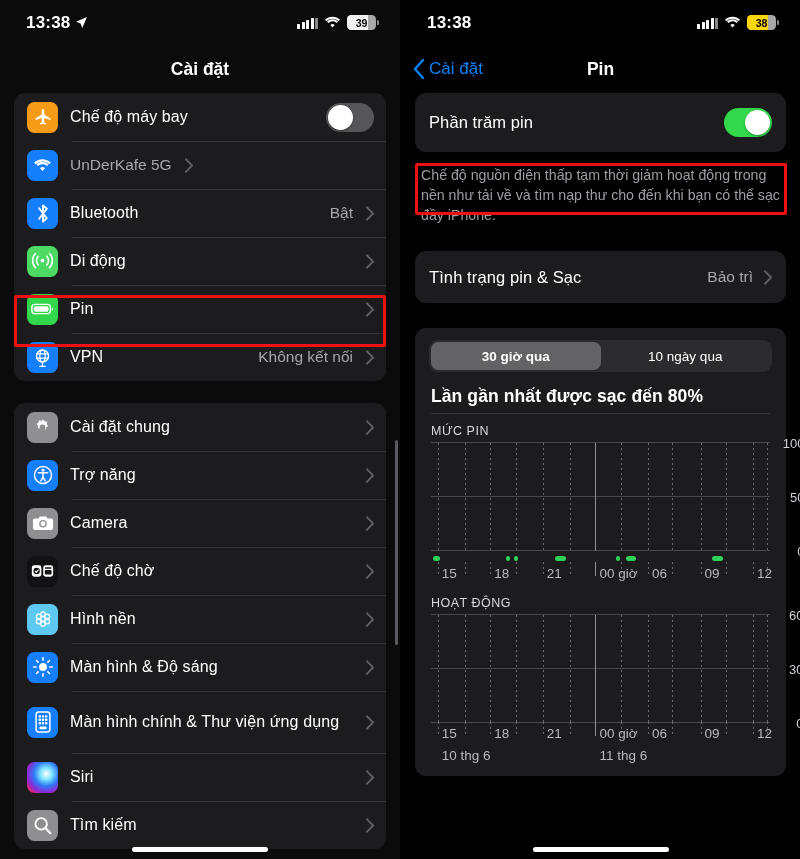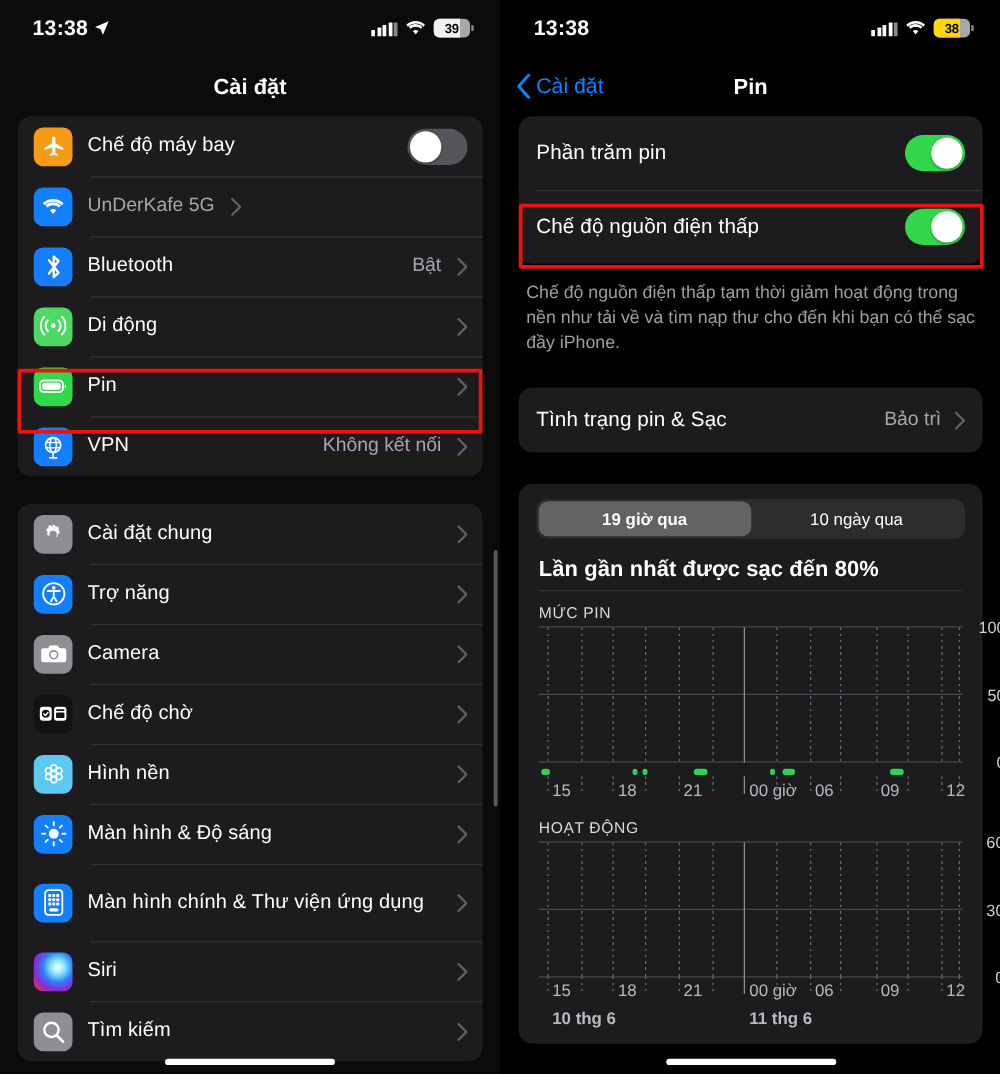--- a/index.html
+++ b/index.html
@@ -140,21 +140,21 @@
   .bar .seg-main{ width:100%; position:absolute; bottom:0; }
 
   .chgstrip{ position:relative; height:9px; margin:3px 16px 0 16px; }
   .chgblk{ position:absolute; height:5px; top:2px; background:#2fd159; border-radius:2.5px; }
 
   .xaxis{ position:relative; height:22px; margin:1px 16px 0 16px; }
   .xtick{ position:absolute; font-size:13.5px; color:#b9b9be; top:2px; }
   .xaxis .vdash2{ position:absolute; top:-2px; height:12px; width:1px;
     background:repeating-linear-gradient(to bottom,#6a6a70 0 2px,transparent 2px 5px); }
   .xaxis .vsolid2{ position:absolute; top:-2px; height:14px; width:1px; background:#8e8e93; }
-  .datesrow{ position:relative; height:22px; margin:2px 16px 0 16px;font-weight:bold; }
+  .datesrow{ position:relative; height:22px; margin:2px 16px 0 16px; }
   .dlab{ position:absolute; font-size:13.5px; color:#b9b9be; }
 
   .homebar{
     position:absolute; bottom:7px; left:50%; transform:translateX(-50%);
     width:136px; height:5px; border-radius:3px; background:#fff;
   }
   .scrollbar{
     position:absolute; right:2px; width:3px; border-radius:2px; background:#5a5a5e;
   }
 </style>
@@ -467,44 +467,38 @@
       <div class="navtitle">Pin</div>
     </div>
 
     <div class="rgroup">
       <div class="rrow">
         <span class="rowlabel">Phần trăm pin</span>
         <span class="toggle on">
             <span class="knob"></span>
           </span>
       </div>
-      <div class="rrow">
-        <span class="rowlabel">Chế độ nguồn điện thấp</span>
-        <span class="toggle on">
-            <span class="knob"></span>
-          </span>
-      </div>
     </div>
 
     <div class="footnote">Chế độ nguồn điện thấp tạm thời giảm hoạt động trong nền như tải về và tìm nạp thư cho đến khi bạn có thể sạc đầy iPhone.</div>
 
     <div class="rgroup" style="margin-top:26px">
       <div class="rrow">
         <span class="rowlabel">Tình trạng pin &amp; Sạc</span>
         <span class="rowvalue">Bảo trì</span>
         <svg class="chev" style="margin-left:10px" viewBox="0 0 10 16">
             <path d="M2 1l7 7-7 7" stroke="#9a9aa0" stroke-width="2" fill="none" stroke-linecap="round" stroke-linejoin="round"></path>
           </svg>
       </div>
     </div>
 
     <div class="bigcard" style="margin-top:25px">
 
       <div class="segment">
-        <div class="seg active">19 giờ qua</div>
+        <div class="seg active">30 giờ qua</div>
         <div class="seg">10 ngày qua</div>
       </div>
 
       <div class="charge-title">Lần gần nhất được sạc đến 80%</div>
       <div class="sep"></div>
 
       <div class="chart-label">MỨC PIN</div>
       <div class="chartwrap">
         <div class="plot" id="plot-battery">
             <div class="gridline" style="bottom: 0%;"></div>

